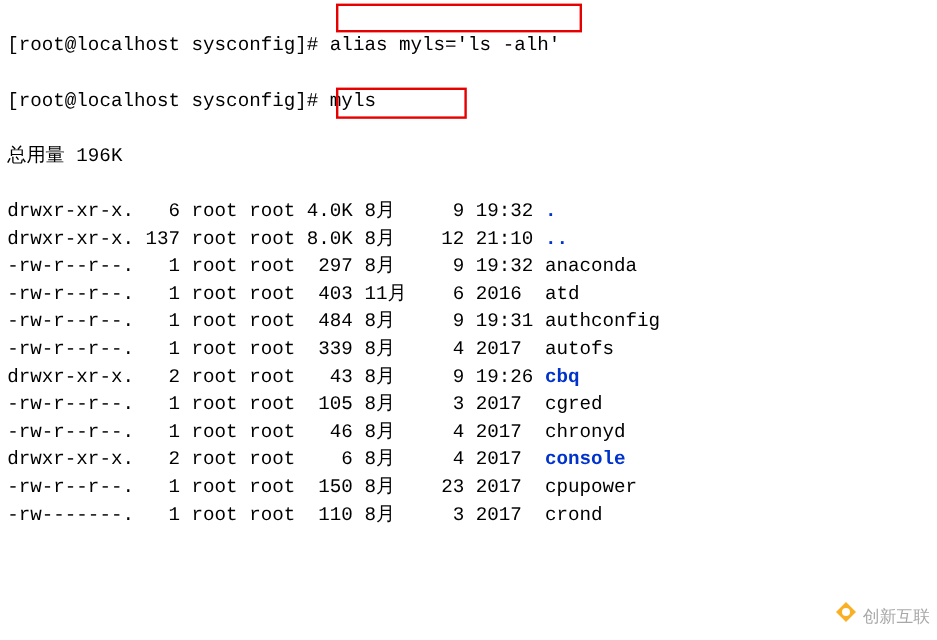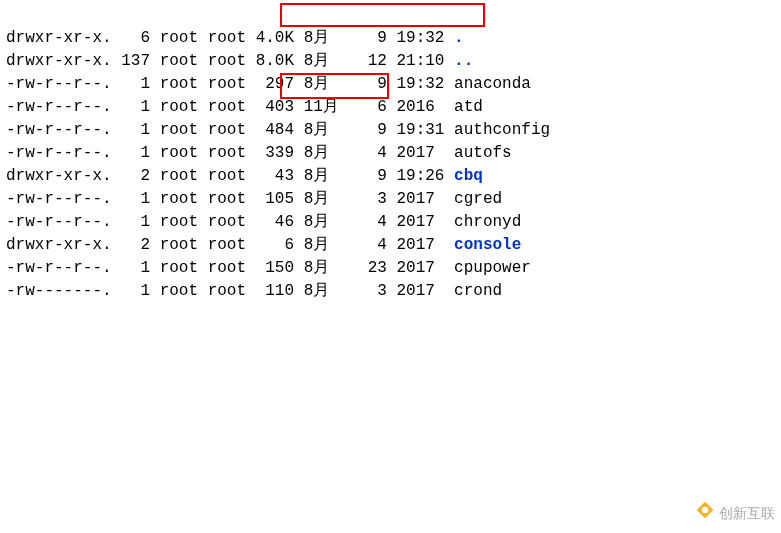--- a/index.html
+++ b/index.html
@@ -50,20 +50,23 @@
     font-size: 14px;
     color: #999;
     opacity: 0.85;
   }
   .watermark svg { width: 20px; height: 20px; }
 </style>
 </head>
 <body>
 
 <div class="terminal">
+<span class="row"><span>[root@localhost sysconfig]#</span> <span>alias myls='ls -alh'</span></span>
+<span class="row"><span>[root@localhost sysconfig]#</span> <span>myls</span></span>
+<span class="row">总用量 196K</span>
 <div id="listing"><span class="row">drwxr-xr-x.   6 root root 4.0K 8月     9 19:32 <span class="blue">.</span></span><span class="row">drwxr-xr-x. 137 root root 8.0K 8月    12 21:10 <span class="blue">..</span></span><span class="row">-rw-r--r--.   1 root root  297 8月     9 19:32 <span>anaconda</span></span><span class="row">-rw-r--r--.   1 root root  403 11月    6 2016  <span>atd</span></span><span class="row">-rw-r--r--.   1 root root  484 8月     9 19:31 <span>authconfig</span></span><span class="row">-rw-r--r--.   1 root root  339 8月     4 2017  <span>autofs</span></span><span class="row">drwxr-xr-x.   2 root root   43 8月     9 19:26 <span class="blue">cbq</span></span><span class="row">-rw-r--r--.   1 root root  105 8月     3 2017  <span>cgred</span></span><span class="row">-rw-r--r--.   1 root root   46 8月     4 2017  <span>chronyd</span></span><span class="row">drwxr-xr-x.   2 root root    6 8月     4 2017  <span class="blue">console</span></span><span class="row">-rw-r--r--.   1 root root  150 8月    23 2017  <span>cpupower</span></span><span class="row">-rw-------.   1 root root  110 8月     3 2017  <span>crond</span></span></div>
 </div>
 
 <div class="box1"></div>
 <div class="box2"></div>
 
 <div class="watermark">
   <span>
     <svg viewBox="0 0 24 24">
         <path fill="#f7a400" d="M12 2 L22 12 L12 22 L2 12 Z"></path>

